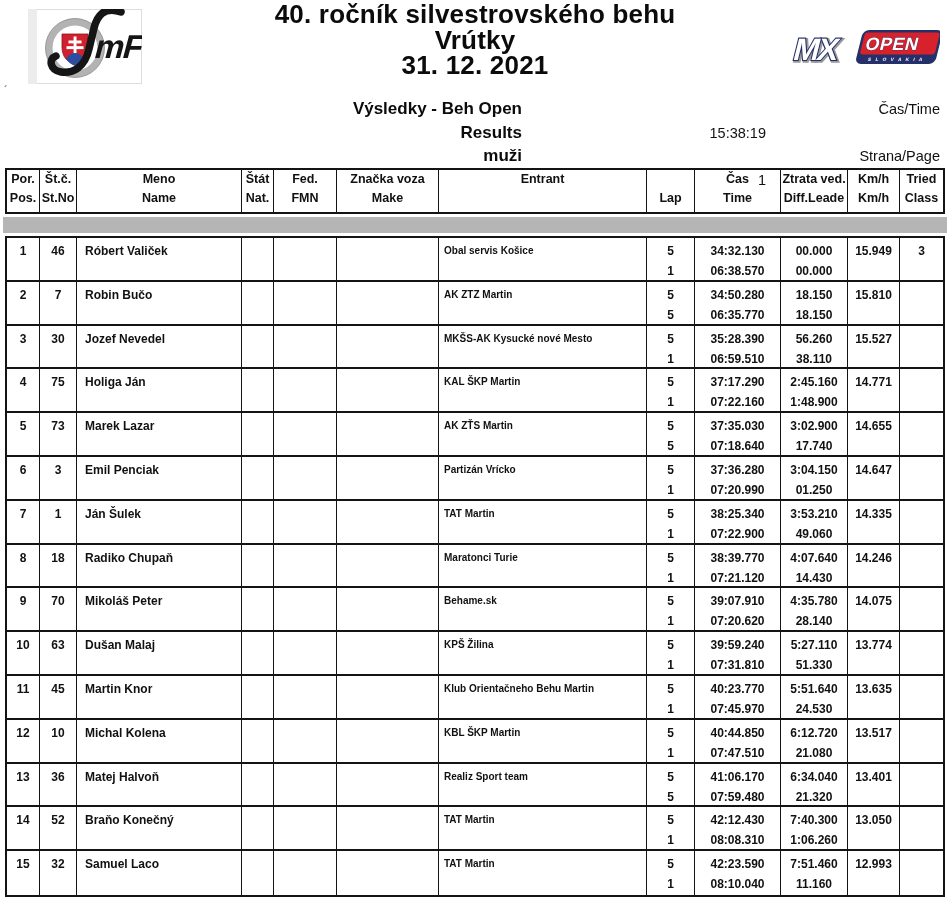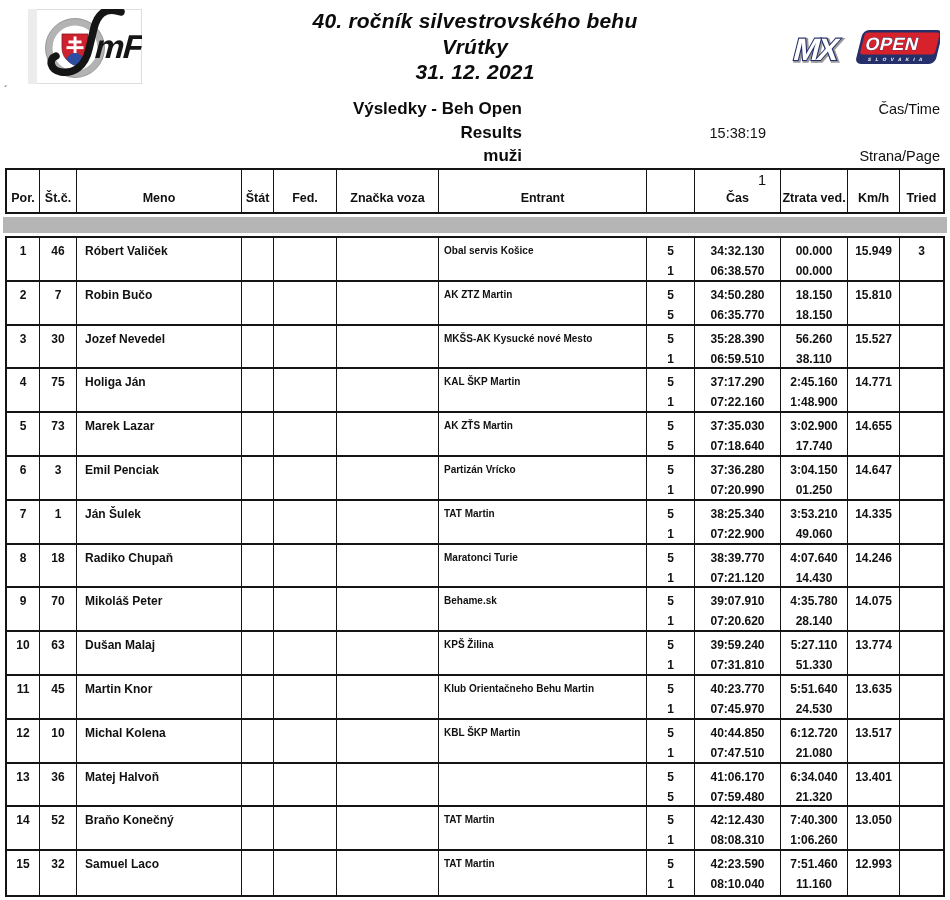--- a/index.html
+++ b/index.html
@@ -7,23 +7,23 @@
   .page {
     position: relative;
     width: 950px; height: 900px;
     background: #fff;
     font-family: "Liberation Sans", "DejaVu Sans", sans-serif;
     color: #111;
     overflow: hidden;
   }
   
   .title-block {
-    position: absolute; left: 200px; top: 8px; width: 550px;
-    text-align: center; font-weight: bold; font-size: 21px; line-height: 25.5px;
-    color: #0b0b0b; letter-spacing: 0.2px; font-style: italic;
+    position: absolute; left: 200px; top: 2px; width: 550px;
+    text-align: center; font-weight: bold; font-size: 26px; line-height: 25.5px;
+    color: #0b0b0b; letter-spacing: 0.2px;
   }
   .smf-logo { position: absolute; left: 28px; top: 9px; }
   .mx-logo  { position: absolute; left: 788px; top: 27px; }
   .stray-mark { position: absolute; left: 4px; top: 84px; font-size: 11px; color:#333; }
 
   .subtitle-block {
     position: absolute; left: 302px; top: 97px; width: 220px;
     text-align: right; font-weight: bold; font-size: 17px; line-height: 23.7px;
     color: #0b0b0b;
   }
@@ -40,21 +40,21 @@
     display: grid;
     grid-template-columns: 33px 37px 165px 32px 63px 102px 208px 48px 86px 67px 52px 1fr;
   }
   .thead {
     position: absolute; left: 5px; top: 168px; width: 940px; height: 46px;
     border: 2px solid #141414;
   }
   .hcell {
     border-right: 1.5px solid #141414;
     text-align: center; font-weight: bold; font-size: 12.5px;
-    padding-top: 19px; overflow: hidden;
+    padding-top: 0; overflow: hidden;
   }
   .hcell:last-child { border-right: none; }
   .hl { height: 19px; line-height: 19px; white-space: nowrap; }
 
   .gray-band {
     position: absolute; left: 3px; top: 217px; width: 944px; height: 16px;
     background: #b5b5b5;
   }
 
   
@@ -805,20 +805,21 @@
         </div>
         <div class="tcell c-fmn">
           <div class="tl"></div>
           <div class="tl"></div>
         </div>
         <div class="tcell c-make">
           <div class="tl"></div>
           <div class="tl"></div>
         </div>
         <div class="tcell c-entrant">
+          <div class="tl">Realiz Sport team</div>
           <div class="tl"></div>
         </div>
         <div class="tcell c-lap">
           <div class="tl">5</div>
           <div class="tl">5</div>
         </div>
         <div class="tcell c-time">
           <div class="tl">41:06.170</div>
           <div class="tl">07:59.480</div>
         </div>

